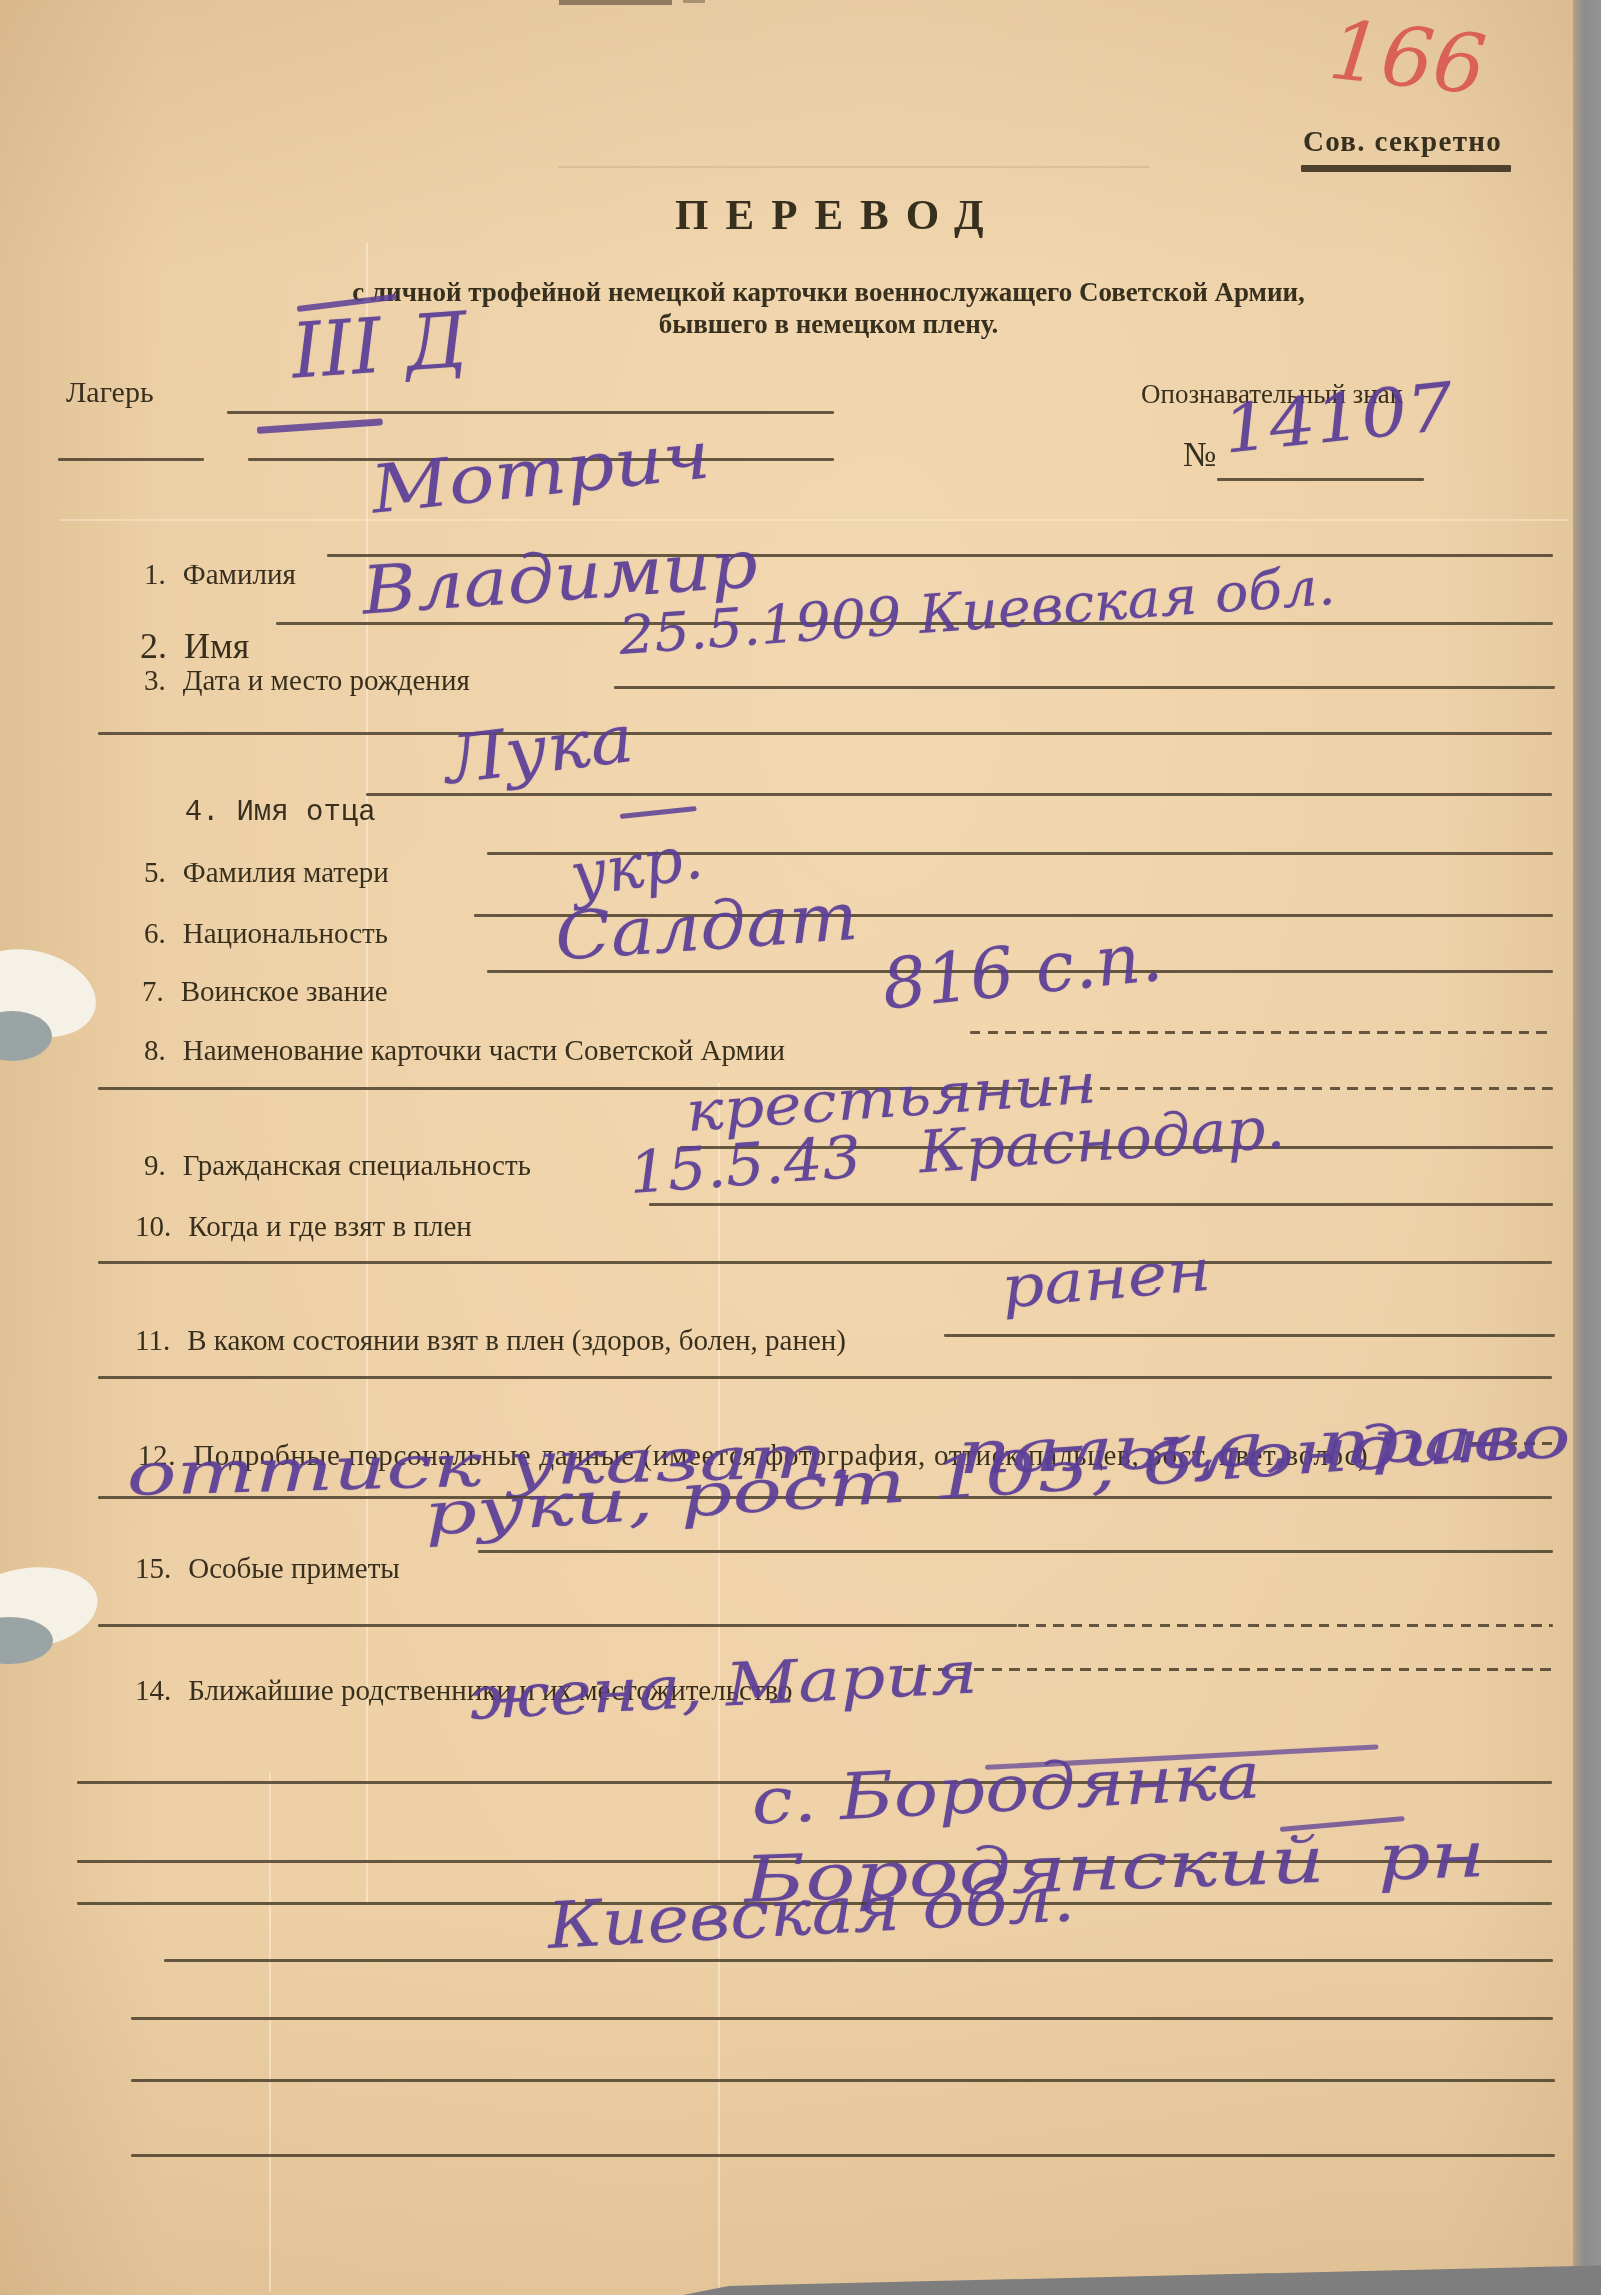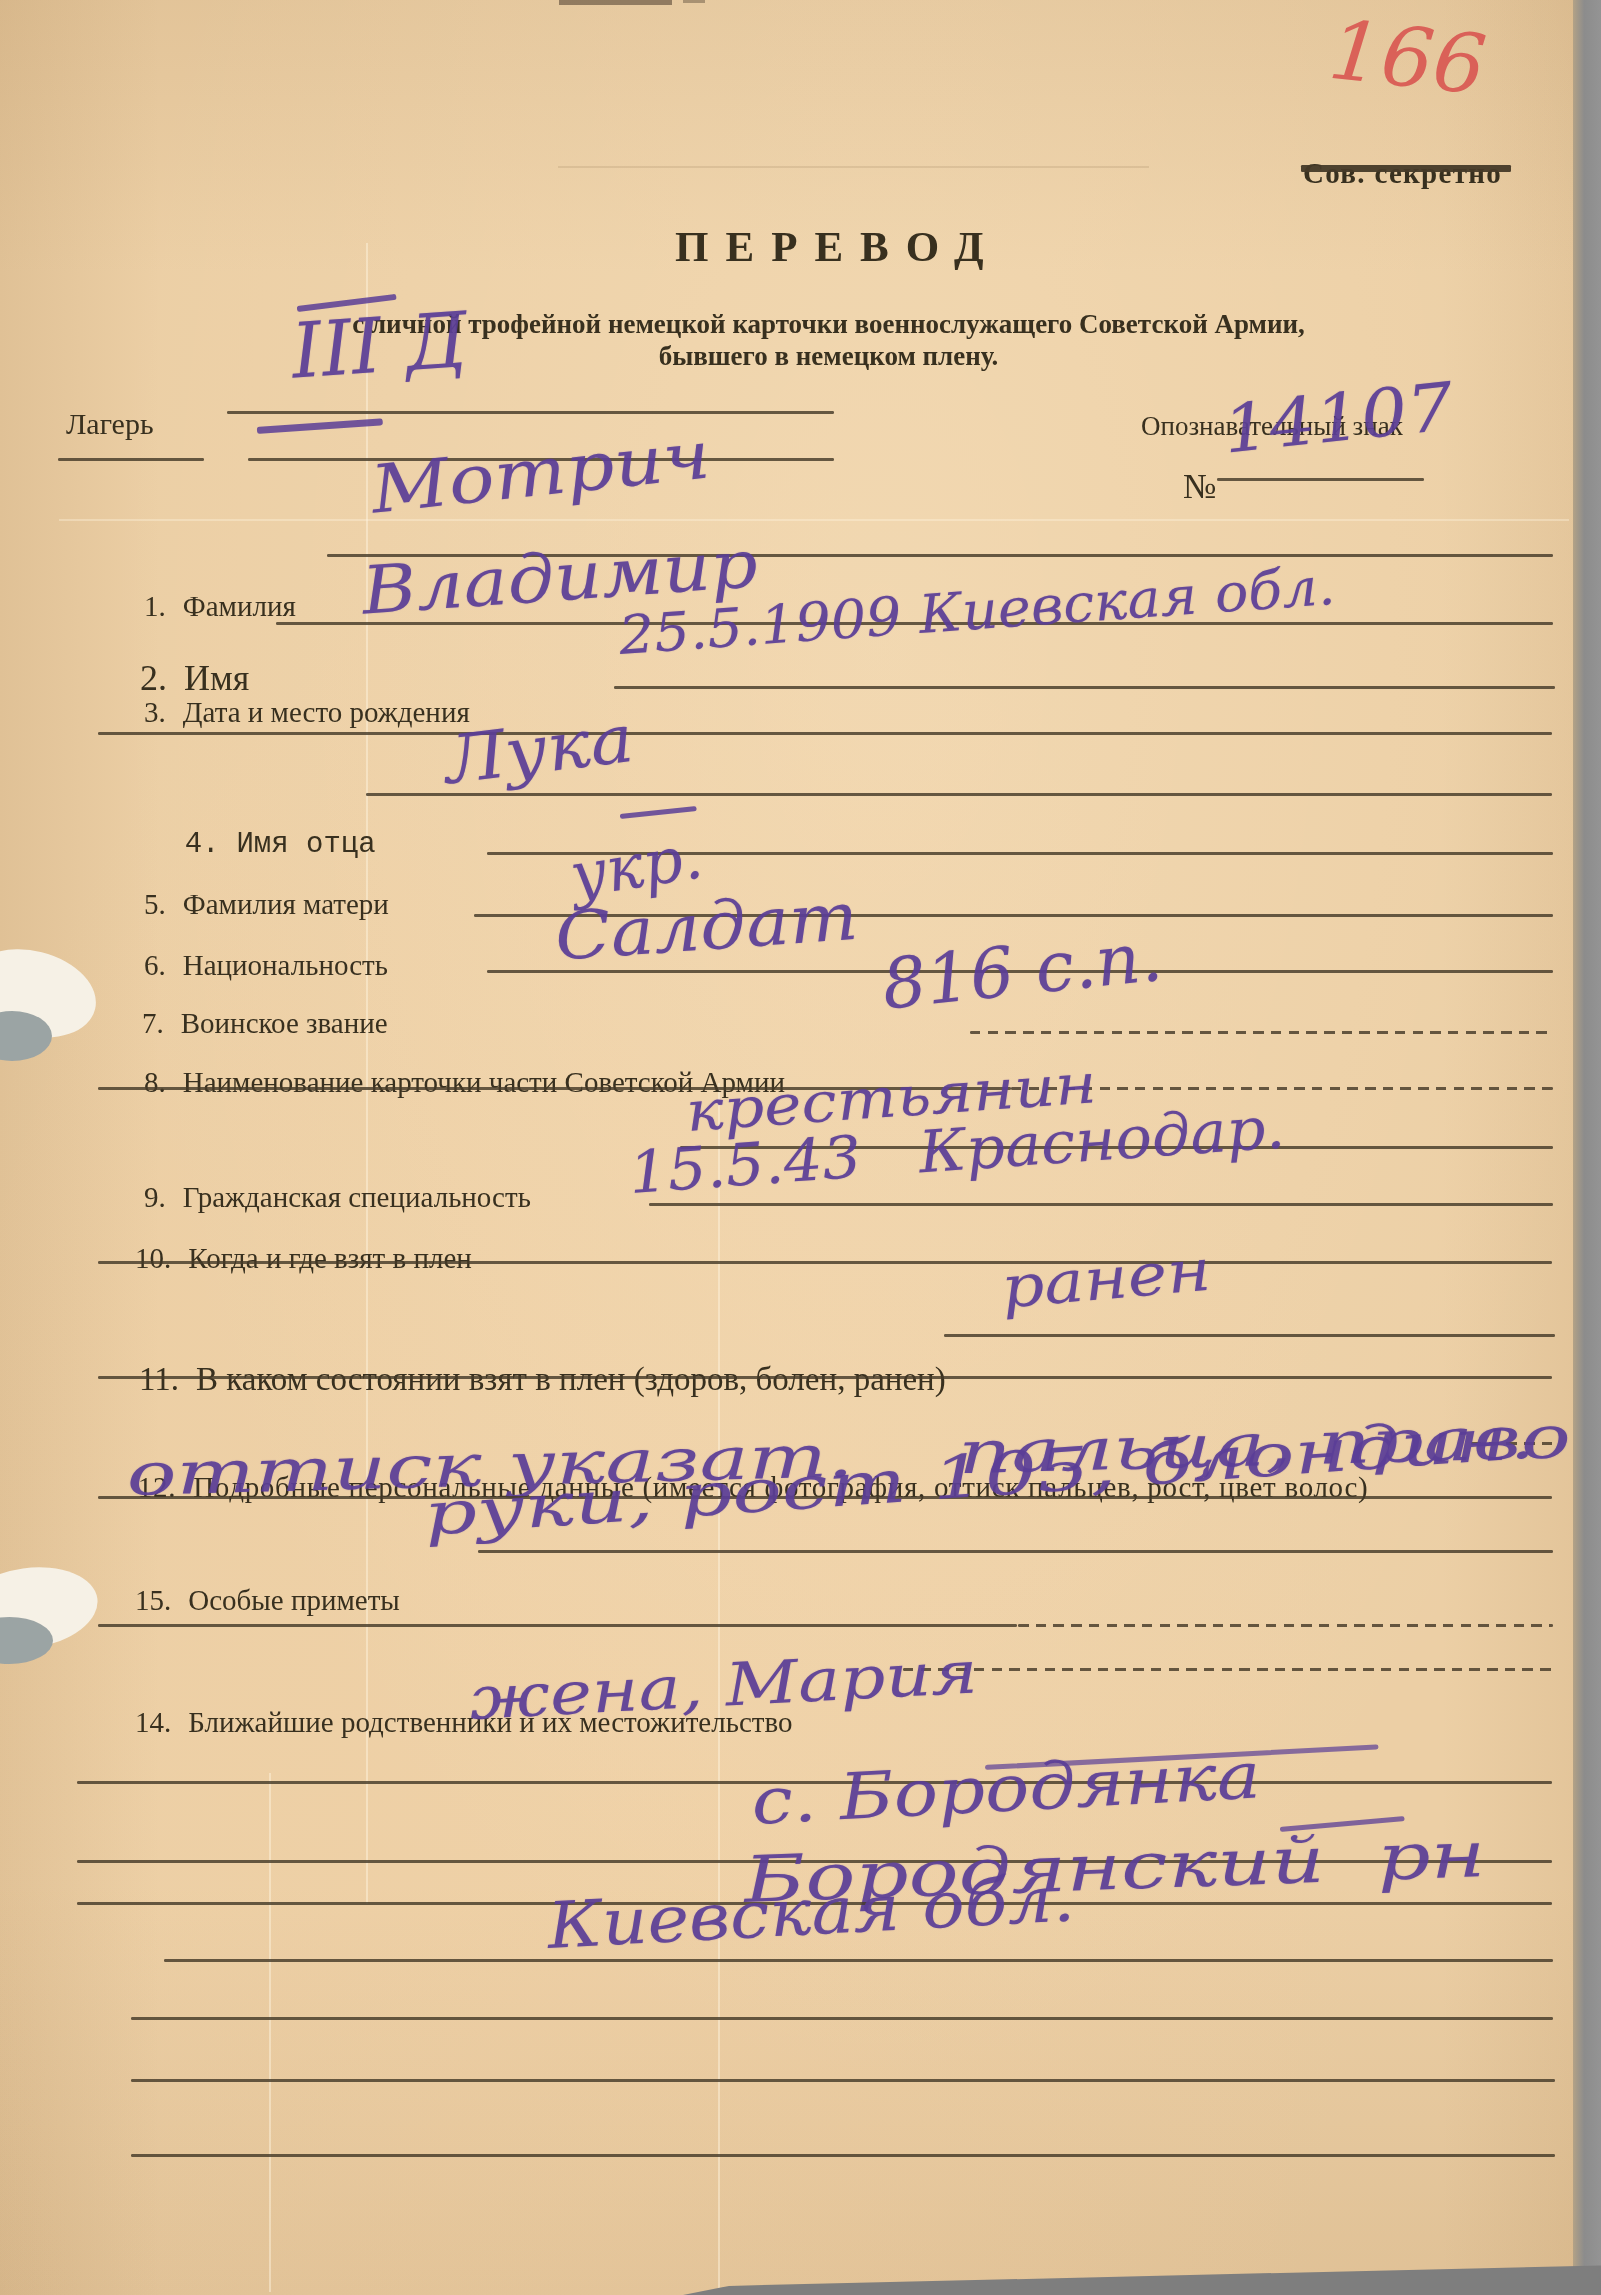--- a/index.html
+++ b/index.html
@@ -6,21 +6,21 @@
   #stage{position:relative;width:1601px;height:2295px;overflow:hidden;background:#8f8f8f;
          font-family:"Liberation Serif", serif;}
   #paper{position:absolute;left:0;top:0;width:1573px;height:2295px;
          background:#eccfa5;}
   #paper-shading{position:absolute;left:0;top:0;width:100%;height:100%;pointer-events:none;
          background:
            radial-gradient(ellipse at 55% 28%, rgba(255,236,204,.30), rgba(255,236,204,0) 62%),
            radial-gradient(ellipse at 40% 75%, rgba(248,214,170,.25), rgba(248,214,170,0) 55%),
            linear-gradient(90deg, rgba(150,108,58,.14), rgba(150,108,58,0) 10%, rgba(150,108,58,0) 90%, rgba(150,108,58,.12)),
            linear-gradient(180deg, rgba(158,116,64,.12), rgba(158,116,64,0) 12%, rgba(158,116,64,0) 82%, rgba(150,108,58,.14));}
-  .printed{position:absolute;color:#38301f;white-space:pre;line-height:1.05;margin-top:32px;}
+  .printed{position:absolute;color:#38301f;white-space:pre;line-height:1.05;}
   .bold{font-weight:bold;}
   .hw{position:absolute;font-family:"DejaVu Serif", serif;font-style:italic;color:#5b3e97;
       white-space:pre;line-height:1;transform-origin:left top;
       text-shadow:0 0 1.3px rgba(91,62,151,.35);opacity:.93;}
   .line{position:absolute;height:2.6px;background:#463a28;opacity:.82;border-radius:1.3px;}
   .line.dashed{background:repeating-linear-gradient(90deg,#463a28 0 10.5px, rgba(0,0,0,0) 10.5px 17.7px);}
   .stroke{position:absolute;background:#5b3e97;opacity:.85;border-radius:2.6px;transform-origin:left center;}
   .crease-v{position:absolute;width:2px;background:rgba(255,246,226,.45);pointer-events:none;}
   .crease-h{position:absolute;height:2px;background:rgba(120,90,55,.14);pointer-events:none;}
   .field-label span{display:inline-block;}
@@ -133,21 +133,21 @@
   <div class="hw" style="left:684px;top:1085px;font-size:55px;transform:rotate(-4deg) scaleX(1.15);">крестьянин</div>
   <div class="line" style="left:680px;top:1146px;width:873px;"></div>
 
   <div class="printed field-label" style="left:106px;top:1181px;font-size:29px;">
     <span class="field-num">10.</span><span>Когда и где взят в плен</span>
   </div>
   <div class="hw" style="left:627px;top:1144px;font-size:58px;transform:rotate(-4deg) scaleX(1.05);">15.5.43   Краснодар.</div>
   <div class="line" style="left:649px;top:1203px;width:904px;"></div>
   <div class="line" style="left:98px;top:1261px;width:1454px;"></div>
 
-  <div class="printed field-label" style="left:106px;top:1295px;font-size:33px;">
+  <div class="printed field-label" style="left:106px;top:1295px;font-size:29px;">
     <span class="field-num">11.</span><span>В каком состоянии взят в плен (здоров, болен, ранен)</span>
   </div>
   <div class="hw" style="left:999px;top:1259px;font-size:58px;transform:rotate(-5deg) scaleX(1.15);">ранен</div>
   <div class="line" style="left:944px;top:1334px;width:611px;"></div>
   <div class="line" style="left:98px;top:1376px;width:1454px;"></div>
 
   <div class="printed field-label" style="left:106px;top:1410px;font-size:29px;letter-spacing:0.7px;">
     <span class="field-num">12.</span><span>Подробные персональные данные (имеется фотография, оттиск пальцев, рост, цвет волос)</span>
   </div>
   <div class="line dashed" style="left:1471px;top:1442px;width:84px;"></div>

